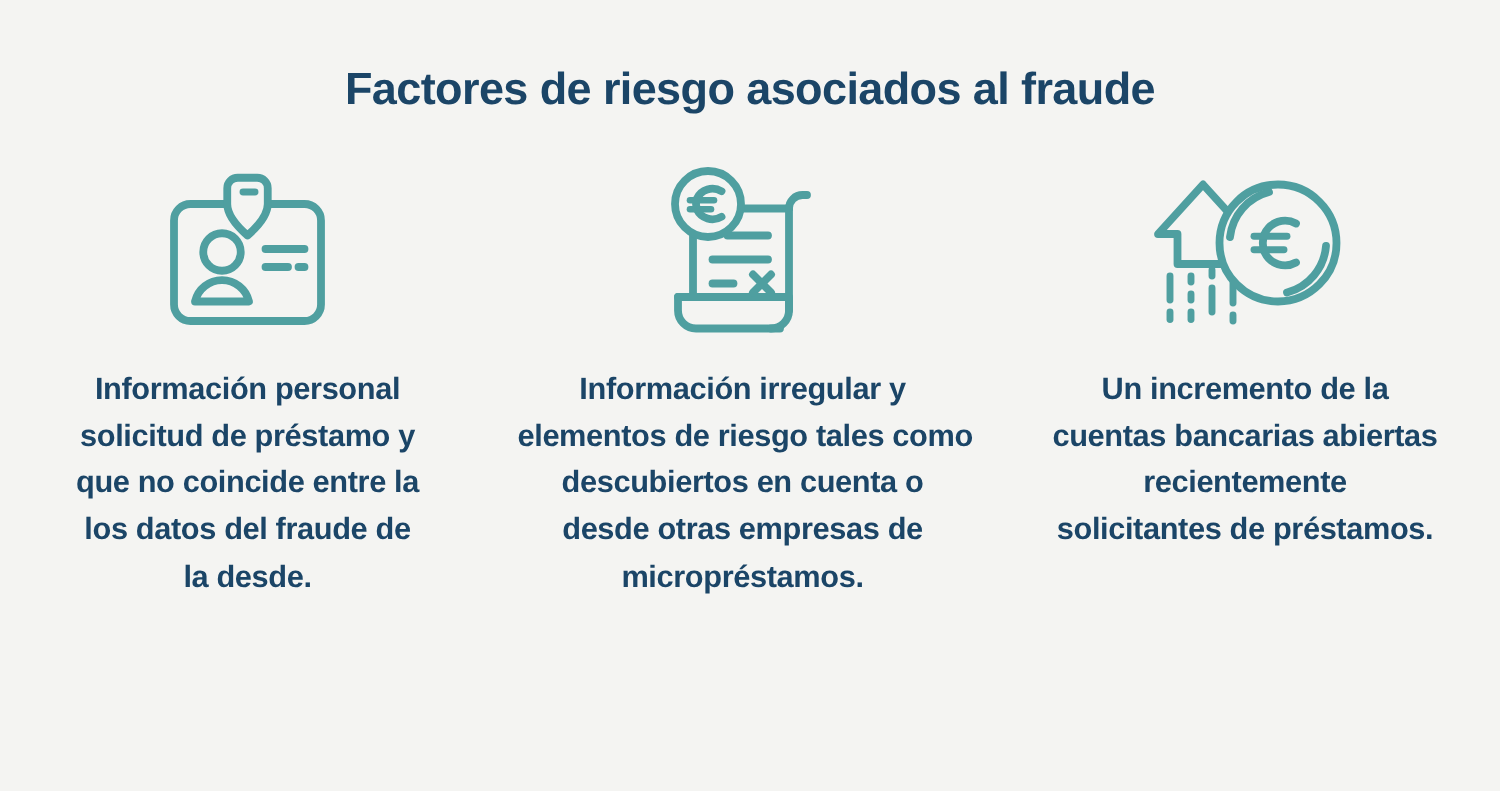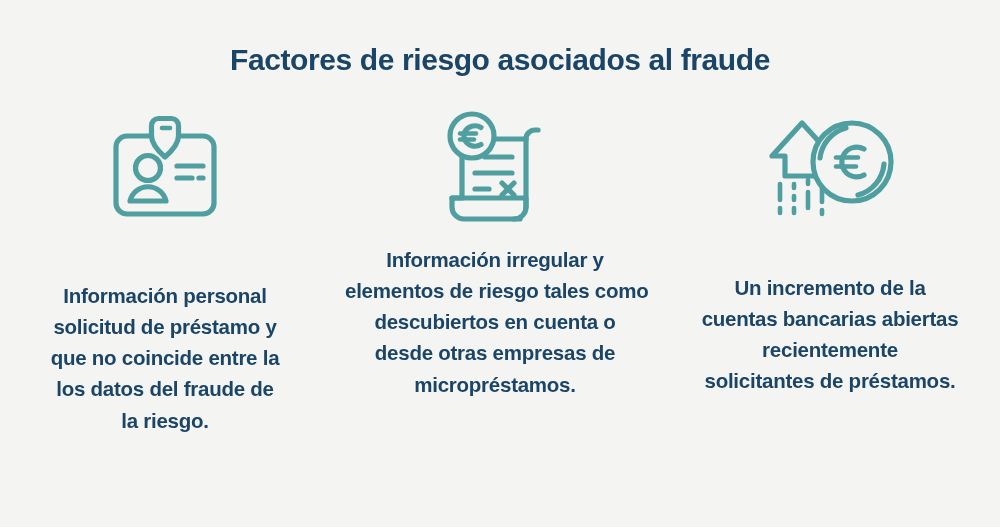--- a/index.html
+++ b/index.html
@@ -45,23 +45,23 @@
     align-items: flex-start;
     justify-content: center;
   }
 
   .column {
     display: flex;
     flex-direction: column;
     align-items: center;
   }
 
-  .col-1 { width: 320px; gap: 36px; }
+  .col-1 { width: 320px; }
   .col-2 { width: 340px; }
-  .col-3 { width: 330px; gap: 28px; }
+  .col-3 { width: 330px; }
 
   .icon-wrap {
     height: 112px;
     display: flex;
     align-items: center;
     justify-content: center;
   }
 
   .icon-wrap svg {
     display: block;
@@ -105,21 +105,21 @@
           <line x1="71" y1="53" x2="97" y2="53"></line>
           <line x1="71" y1="65" x2="86" y2="65"></line>
           <line x1="93" y1="65" x2="97" y2="65"></line>
         </svg>
       </div>
       <div class="caption cap-1">
         <span class="ln">Información personal</span>
         <span class="ln">solicitud de préstamo y</span>
         <span class="ln">que no coincide entre la</span>
         <span class="ln">los datos del fraude de</span>
-        <span class="ln">la riesgo.</span>
+        <span class="ln">la desde.</span>
       </div>
     </div>
 
     <div class="column col-2">
       <div class="icon-wrap">
         <svg width="110" height="112" viewBox="0 0 110 112" fill="none" stroke="#4f9fa0" stroke-width="5.2" stroke-linecap="round" stroke-linejoin="round">
 
           <path d="M22 36 V88 H17 a0 0 0 0 0 0 0 H12 v9 a12 12 0 0 0 12 12 h56"></path>
           <path d="M12 88 h74 v9 a12 12 0 0 1 -12 12"></path>
           <path d="M86 29 H44"></path>

